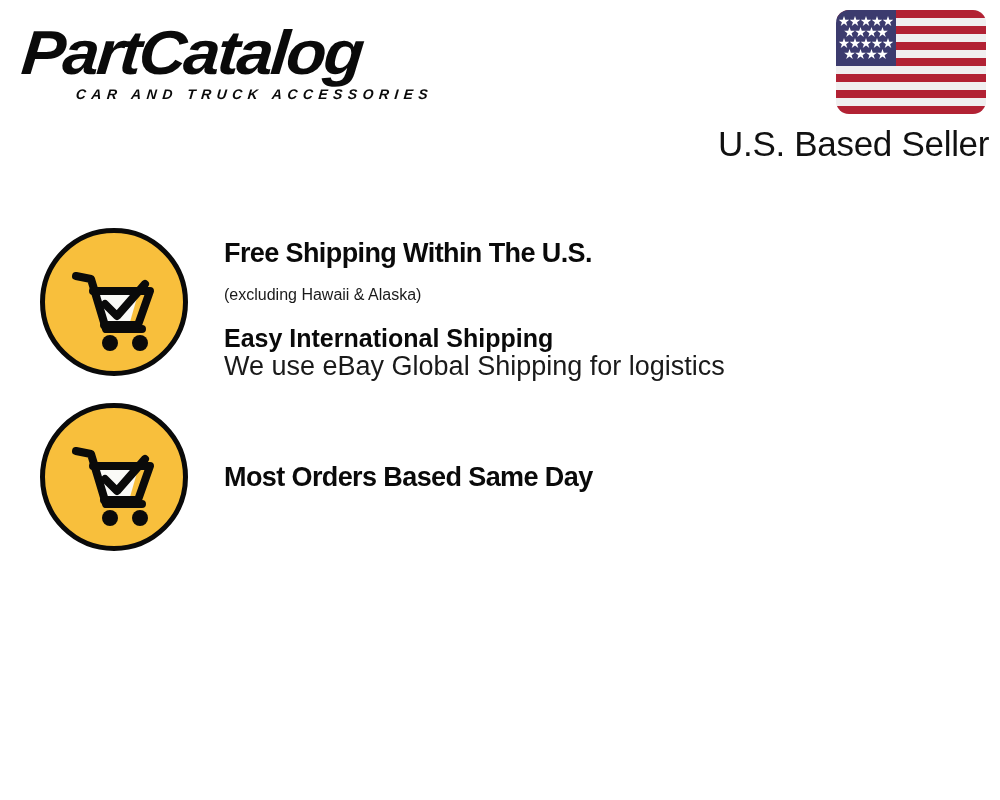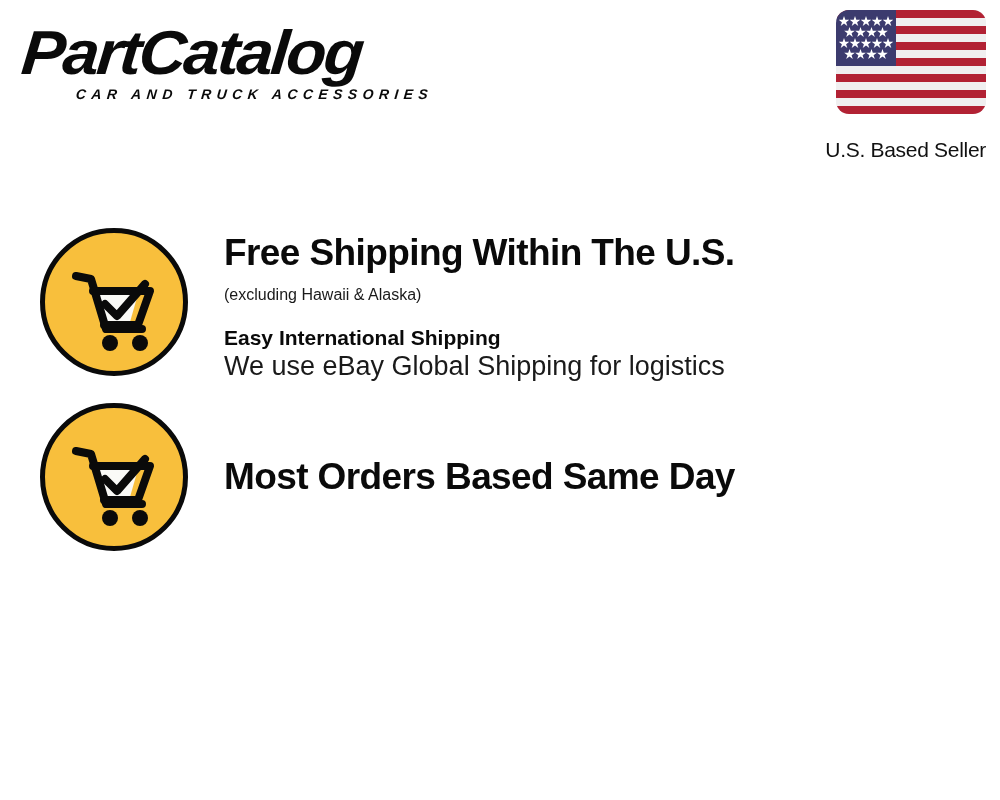--- a/index.html
+++ b/index.html
@@ -67,25 +67,25 @@
     width: 150px;
     height: 104px;
     border-radius: 13px;
     overflow: hidden;
     display: inline-block;
     position: relative;
     background: #F0EFF0;
   }
   .flag svg { display: block; }
   .seller-label {
-    font-size: 21px;
+    font-size: 35px;
     line-height: 36px;
     font-weight: 400;
     color: #111111;
-    margin-top: 14px;
+    margin-top: 8px;
     white-space: nowrap;
     letter-spacing: -0.3px;
   }
 
   
   .features {
     position: absolute;
     left: 0;
     top: 228px;
     width: 1000px;
@@ -113,37 +113,37 @@
   }
   .icon-circle svg { display: block; }
 
   .feature-text {
     flex: 1 1 auto;
     padding-left: 32px;
     padding-top: 2px;
   }
 
   .f-title {
-    font-size: 37px;
+    font-size: 27px;
     line-height: 46px;
     font-weight: 700;
     color: #0a0a0a;
     letter-spacing: -0.6px;
     white-space: nowrap;
   }
   .f-sub {
     font-size: 16px;
     line-height: 30px;
     font-weight: 400;
     color: #1a1a1a;
     margin-top: 4px;
     white-space: nowrap;
   }
   .f-strong {
-    font-size: 21px;
+    font-size: 25px;
     line-height: 28px;
     font-weight: 700;
     color: #0a0a0a;
     margin-top: 14px;
     white-space: nowrap;
   }
   .f-note {
     font-size: 27px;
     line-height: 29px;
     font-weight: 400;

